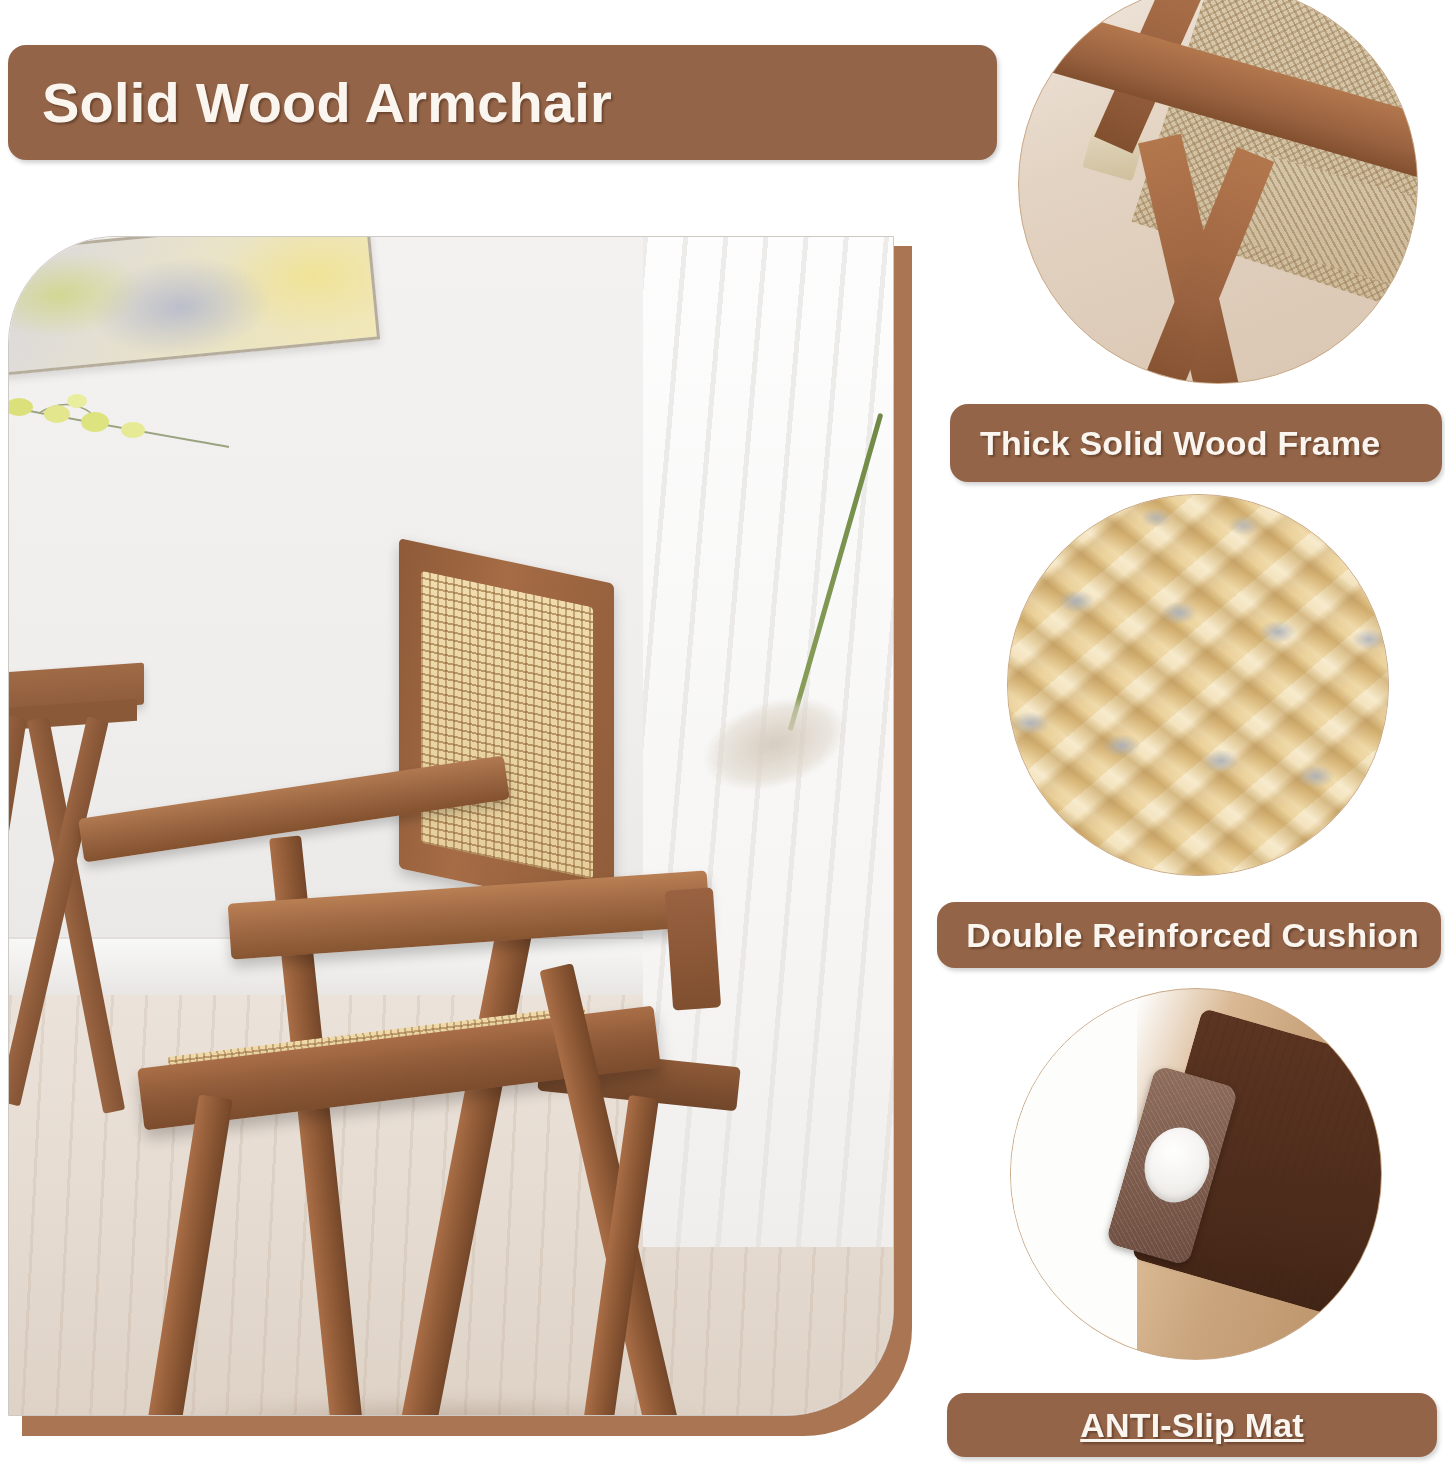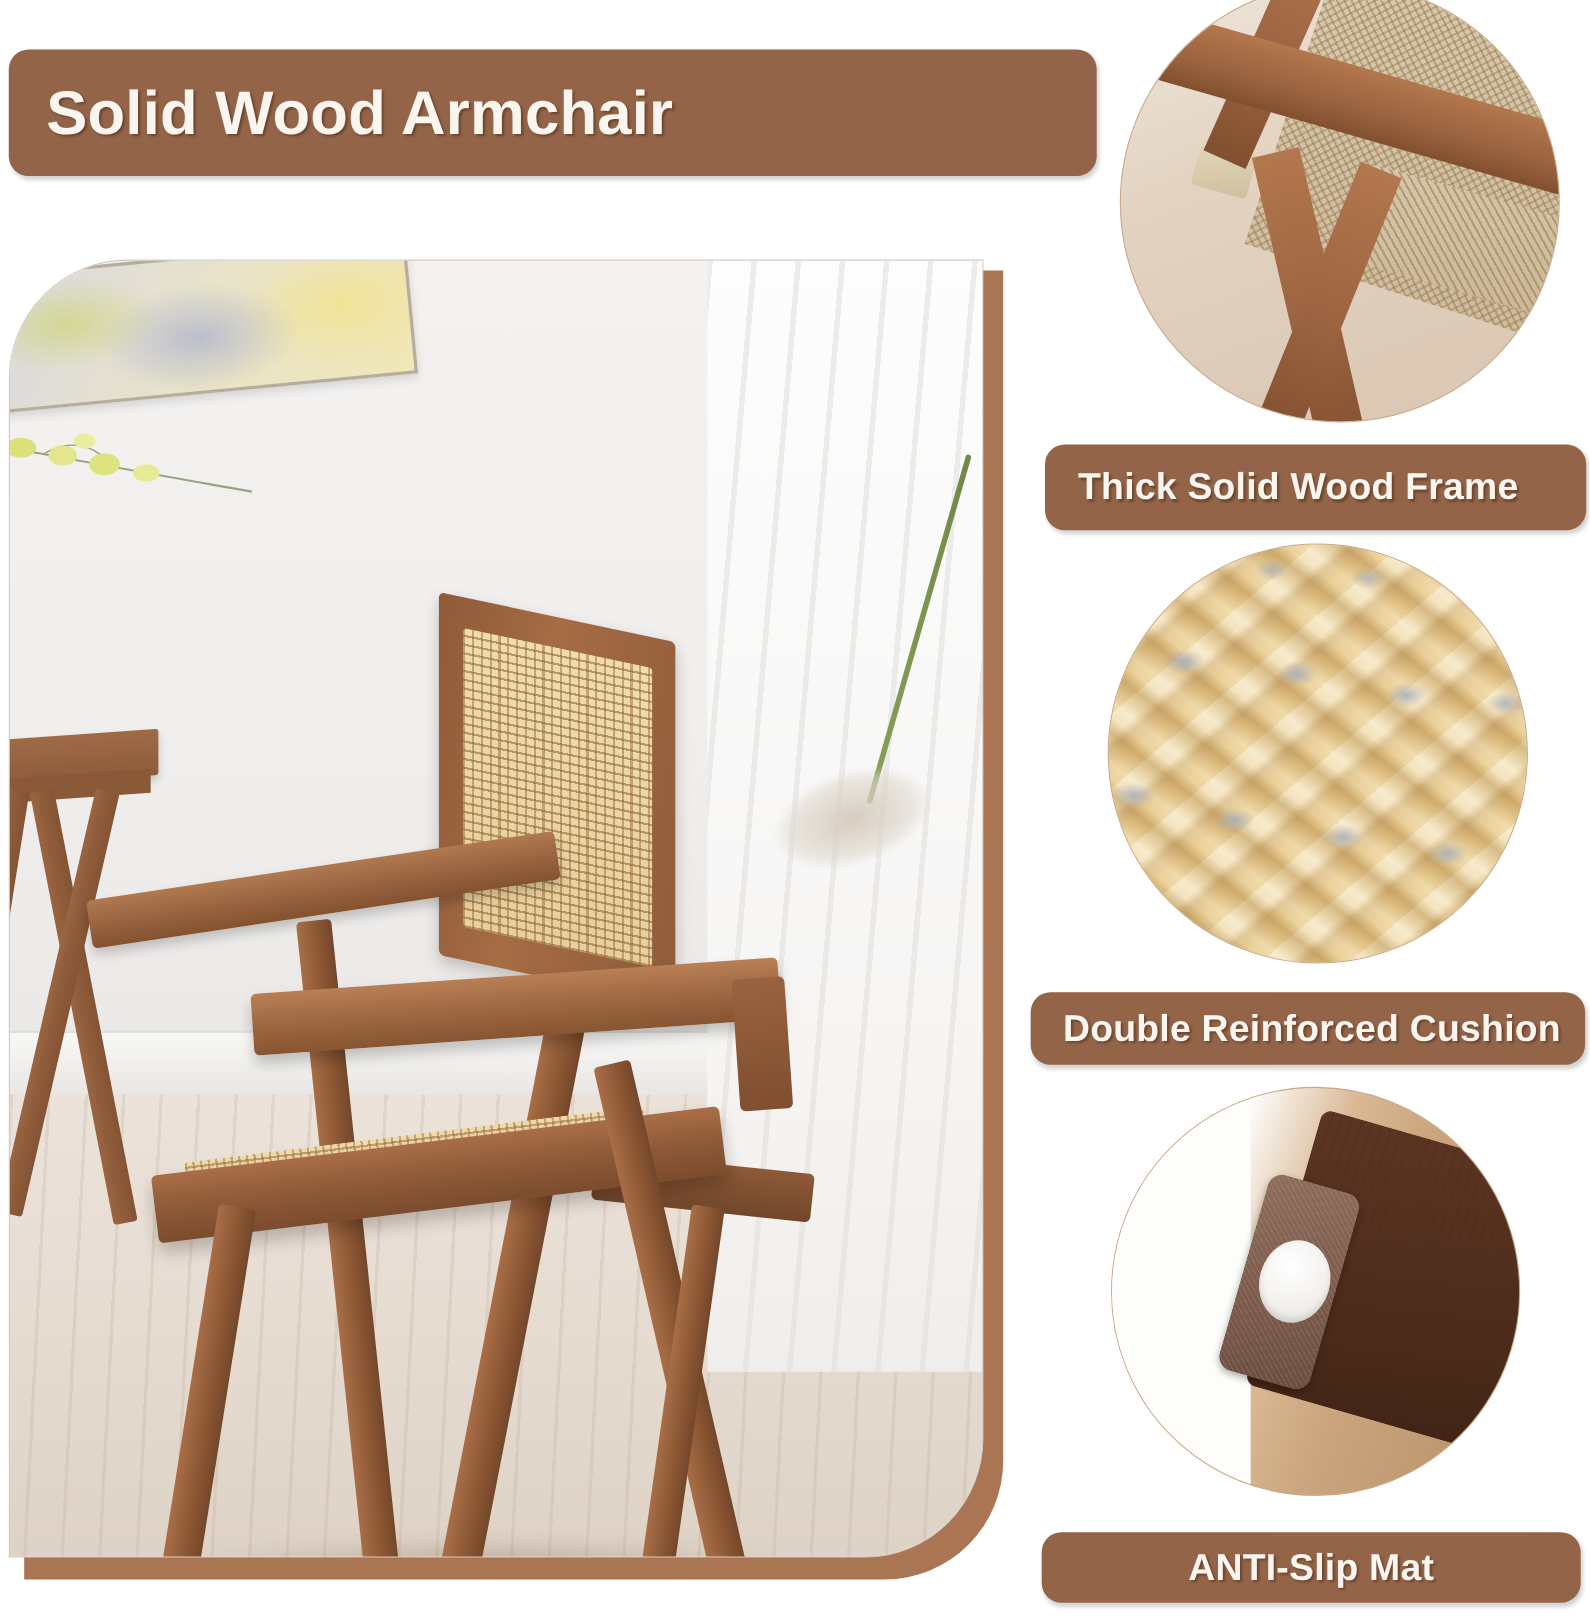--- a/index.html
+++ b/index.html
@@ -29,21 +29,21 @@
   #title-badge{ left:8px; top:45px; width:989px; height:115px; padding-left:34px;}
   #title-badge span{ font-size:56px; }
 
   
   .label-badge{ padding-left:30px; padding-right:22px; }
   #badge-frame   { left:950px; top:404px;  width:492px; height:78px; }
   #badge-frame   span{ font-size:34px; }
   #badge-cushion { left:937px; top:902px;  width:504px; height:66px;justify-content:flex-end; }
   #badge-cushion span{ font-size:34px; }
   #badge-mat     { left:947px; top:1393px; width:490px; height:64px; justify-content:center; padding:0;}
-  #badge-mat     span{ font-size:34px; }
+  #badge-mat     span{ font-size:34px;text-decoration:underline; }
 
   
   #main-photo-wrap{
     position:absolute;left:8px;top:236px;width:904px;height:1200px;
   }
   
   #photo-outline{
     position:absolute;left:14px;top:10px;width:890px;height:1190px;
     border-radius:108px 0 108px 0;
     background:#a97552;

